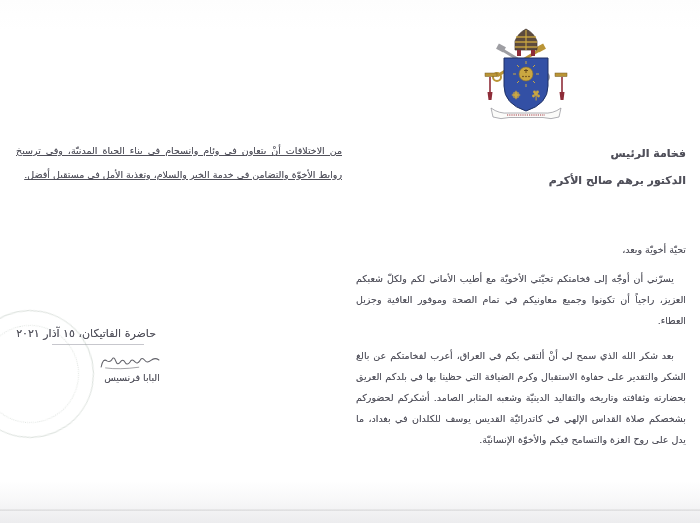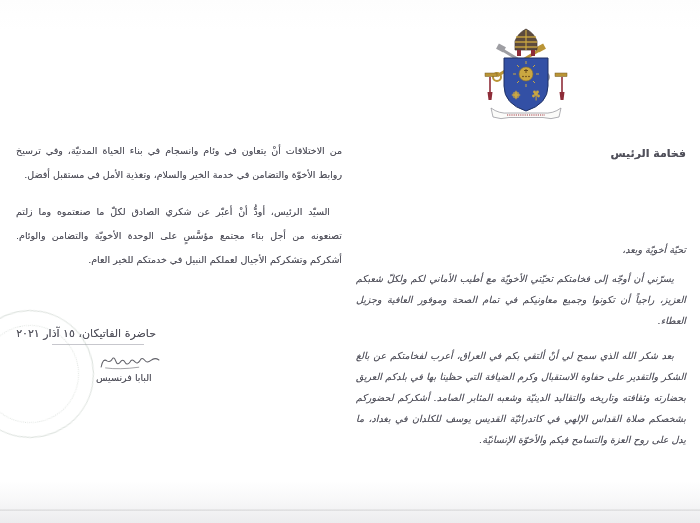--- a/index.html
+++ b/index.html
@@ -14,42 +14,42 @@
   .scanink{text-shadow:0 0 .4px rgba(80,80,95,.55);filter:blur(.12px);}
 
   
   .crest{position:absolute;left:477px;top:27px;width:98px;height:94px;opacity:.96;}
   .recipient{
     position:absolute;right:14px;top:140px;width:330px;
     text-align:right;font-size:11px;font-weight:bold;line-height:27px;
   }
   .body-right{
     position:absolute;right:14px;top:239px;width:330px;
-    font-size:9.5px;line-height:21px;text-align:justify;font-style:italic;
+    font-size:9.5px;line-height:21px;text-align:justify;
   }
   .body-right .salutation{margin:0 0 3px 0;}
   .body-right p{margin:8px 0 14px 0;text-indent:12px;}
   .body-right p:last-child{margin-bottom:0;}
 
   
   .body-left{
     position:absolute;left:16px;top:139px;width:326px;
-    font-size:9.5px;line-height:24px;text-align:justify;
+    font-size:9.5px;line-height:24px;text-align:justify;text-decoration:underline;
   }
   .body-left p{margin:0 0 13px 0;}
   .body-left p.indent{text-indent:12px;}
   .dateline{
     position:absolute;left:24px;top:327px;width:132px;
     font-size:11px;text-align:center;white-space:nowrap;
   }
   .date-underline{position:absolute;left:52px;top:344px;width:92px;height:1px;background:#a9a9b2;opacity:.65;}
   .signature-script{position:absolute;left:98px;top:353px;width:64px;height:18px;transform:rotate(-2deg);opacity:.85;}
   .signature-name{
-    position:absolute;left:96px;top:372px;width:88px;
-    font-size:9.5px;text-align:left;
+    position:absolute;left:88px;top:372px;width:88px;
+    font-size:9.5px;text-align:center;
   }
   
   .seal{position:absolute;left:-34px;top:310px;width:126px;height:126px;border-radius:50%;
     border:1px solid rgba(145,160,148,.34);transform:rotate(-12deg);filter:blur(.4px);}
   .seal::after{content:"";position:absolute;inset:14px;border-radius:50%;border:1px dotted rgba(145,160,148,.30);}
 </style>
 </head>
 <body>
 
 <div class="scan-surface"></div>
@@ -122,31 +122,31 @@
   </g>
 
   <g>
     <path d="M14,80 Q22,86 32,85 L66,85 Q76,86 84,80 L82,89 Q74,92 66,89.5 L32,89.5 Q24,92 16,89 Z" fill="#fbfbf9" stroke="#8a8a90" stroke-width=".7"></path>
     <line x1="30" y1="87" x2="68" y2="87" stroke="#a03038" stroke-width="1" stroke-dasharray="1.2 1"></line>
   </g>
 </svg>
 
 <div class="recipient arabic scanink">
   <div>فخامة الرئيس</div>
+  <div>الدكتور برهم صالح الأكرم</div>
 </div>
 
 <div class="body-right arabic scanink">
   <div class="salutation">تحيّة أخويّة وبعد،</div>
   <p>يسرّني أن أوجّه إلى فخامتكم تحيّتي الأخويّة مع أطيب الأماني لكم ولكلّ شعبكم العزيز، راجياً أن تكونوا وجميع معاونيكم في تمام الصحة وموفور العافية وجزيل العطاء.</p>
   <p>بعد شكر الله الذي سمح لي أنْ ألتقي بكم في العراق، أعرب لفخامتكم عن بالغ الشكر والتقدير على حفاوة الاستقبال وكرم الضيافة التي حظينا بها في بلدكم العريق بحضارته وثقافته وتاريخه والتقاليد الدينيّة وشعبه المثابر الصامد. أشكركم لحضوركم بشخصكم صلاة القداس الإلهي في كاتدرائيّة القديس يوسف للكلدان في بغداد، ما يدل على روح العزة والتسامح فيكم والأخوّة الإنسانيّة.</p>
 </div>
 
 <div class="body-left arabic scanink">
   <p>من الاختلافات أنْ يتعاون في وئام وانسجام في بناء الحياة المدنيّة، وفي ترسيخ روابط الأخوّة والتضامن في خدمة الخير والسلام، وتغذية الأمل في مستقبل أفضل.</p>
-  <p class="indent">السيّد الرئيس، أودُّ أنْ أعبّر عن شكري الصادق لكلّ ما صنعتموه وما زلتم تصنعونه من أجل بناء مجتمع مؤسَّسٍ على الوحدة الأخويّة والتضامن والوئام. أشكركم وتشكركم الأجيال لعملكم النبيل في خدمتكم للخير العام.</p>
 </div>
 
 <div class="dateline arabic scanink">حاضرة الفاتيكان، ١٥ آذار ٢٠٢١</div>
 <div class="date-underline"></div>
 
 <svg class="signature-script" viewBox="0 0 62 18" aria-hidden="true">
   <path d="M2,13 Q4,4 8,7 Q11,9 13,6 Q15,2 17,8 Q18,12 21,9 Q24,5 26,9 Q28,13 31,9 Q33,5 36,9 Q38,12 41,8 Q43,4 46,8 Q48,11 52,8 Q56,5 60,8" fill="none" stroke="#45454e" stroke-width="1" stroke-linecap="round"></path>
   <path d="M6,14 Q20,16.5 40,14.5" fill="none" stroke="#45454e" stroke-width=".7" opacity=".8"></path>
 </svg>
 

